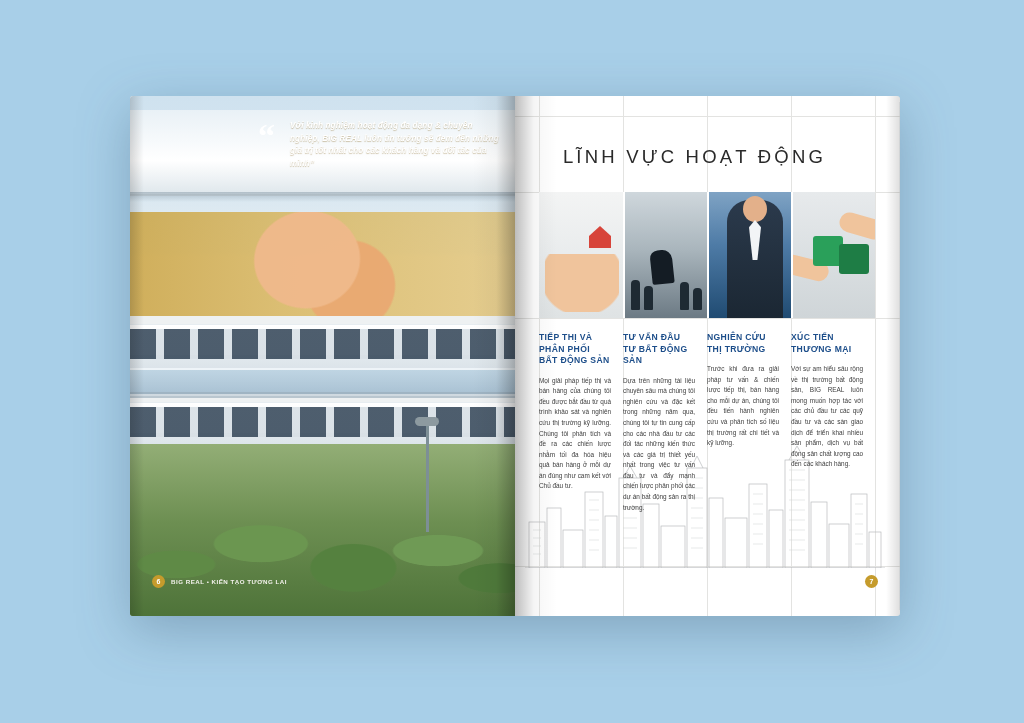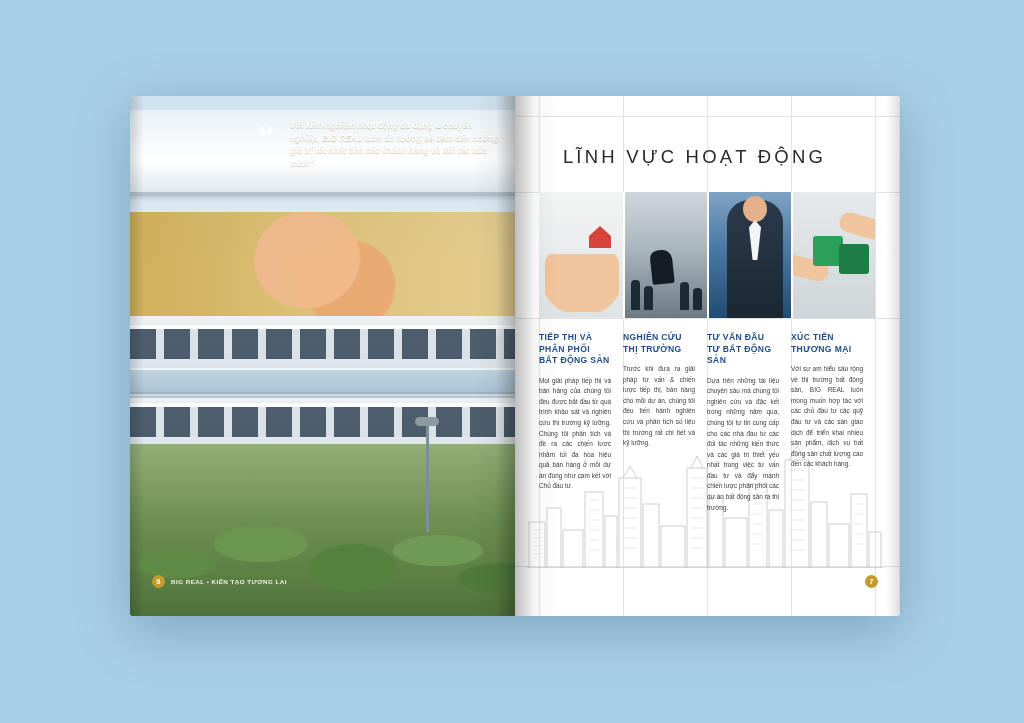--- a/index.html
+++ b/index.html
@@ -364,26 +364,26 @@
           <span class="pz-b"></span>
         </div>
       </div>
 
       <div class="cols">
         <div class="col">
           <div class="col-head">TIẾP THỊ VÀ PHÂN PHỐI BẤT ĐỘNG SẢN</div>
           <div class="col-body">Mọi giải pháp tiếp thị và bán hàng của chúng tôi đều được bắt đầu từ quá trình khảo sát và nghiên cứu thị trường kỹ lưỡng. Chúng tôi phân tích và đề ra các chiến lược nhằm tối đa hóa hiệu quả bán hàng ở mỗi dự án đúng như cam kết với Chủ đầu tư.</div>
         </div>
         <div class="col">
+          <div class="col-head">TƯ VẤN ĐẦU TƯ BẤT ĐỘNG SẢN</div>
+          <div class="col-body">Dựa trên những tài liệu chuyên sâu mà chúng tôi nghiên cứu và đặc kết trong những năm qua, chúng tôi tự tin cung cấp cho các nhà đầu tư các đối tác những kiến thức và các giá trị thiết yếu nhất trong việc tư vấn đầu tư và đẩy mạnh chiến lược phân phối các dự án bất động sản ra thị trường.</div>
+        </div>
+        <div class="col">
           <div class="col-head">NGHIÊN CỨU THỊ TRƯỜNG</div>
           <div class="col-body">Trước khi đưa ra giải pháp tư vấn &amp; chiến lược tiếp thị, bán hàng cho mỗi dự án, chúng tôi đều tiến hành nghiên cứu và phân tích số liệu thị trường rất chi tiết và kỹ lưỡng.</div>
-        </div>
-        <div class="col">
-          <div class="col-head">TƯ VẤN ĐẦU TƯ BẤT ĐỘNG SẢN</div>
-          <div class="col-body">Dựa trên những tài liệu chuyên sâu mà chúng tôi nghiên cứu và đặc kết trong những năm qua, chúng tôi tự tin cung cấp cho các nhà đầu tư các đối tác những kiến thức và các giá trị thiết yếu nhất trong việc tư vấn đầu tư và đẩy mạnh chiến lược phân phối các dự án bất động sản ra thị trường.</div>
         </div>
         <div class="col">
           <div class="col-head">XÚC TIẾN THƯƠNG MẠI</div>
           <div class="col-body">Với sự am hiểu sâu rộng về thị trường bất động sản, BIG REAL luôn mong muốn hợp tác với các chủ đầu tư các quỹ đầu tư và các sàn giao dịch để triển khai nhiều sản phẩm, dịch vụ bất động sản chất lượng cao đến các khách hàng.</div>
         </div>
       </div>
 
       <svg class="skyline" viewBox="0 0 360 130" preserveAspectRatio="none">
         <g fill="none" stroke="#b9bbbd" stroke-width="0.7">
           <rect x="4" y="84" width="16" height="46"></rect>

